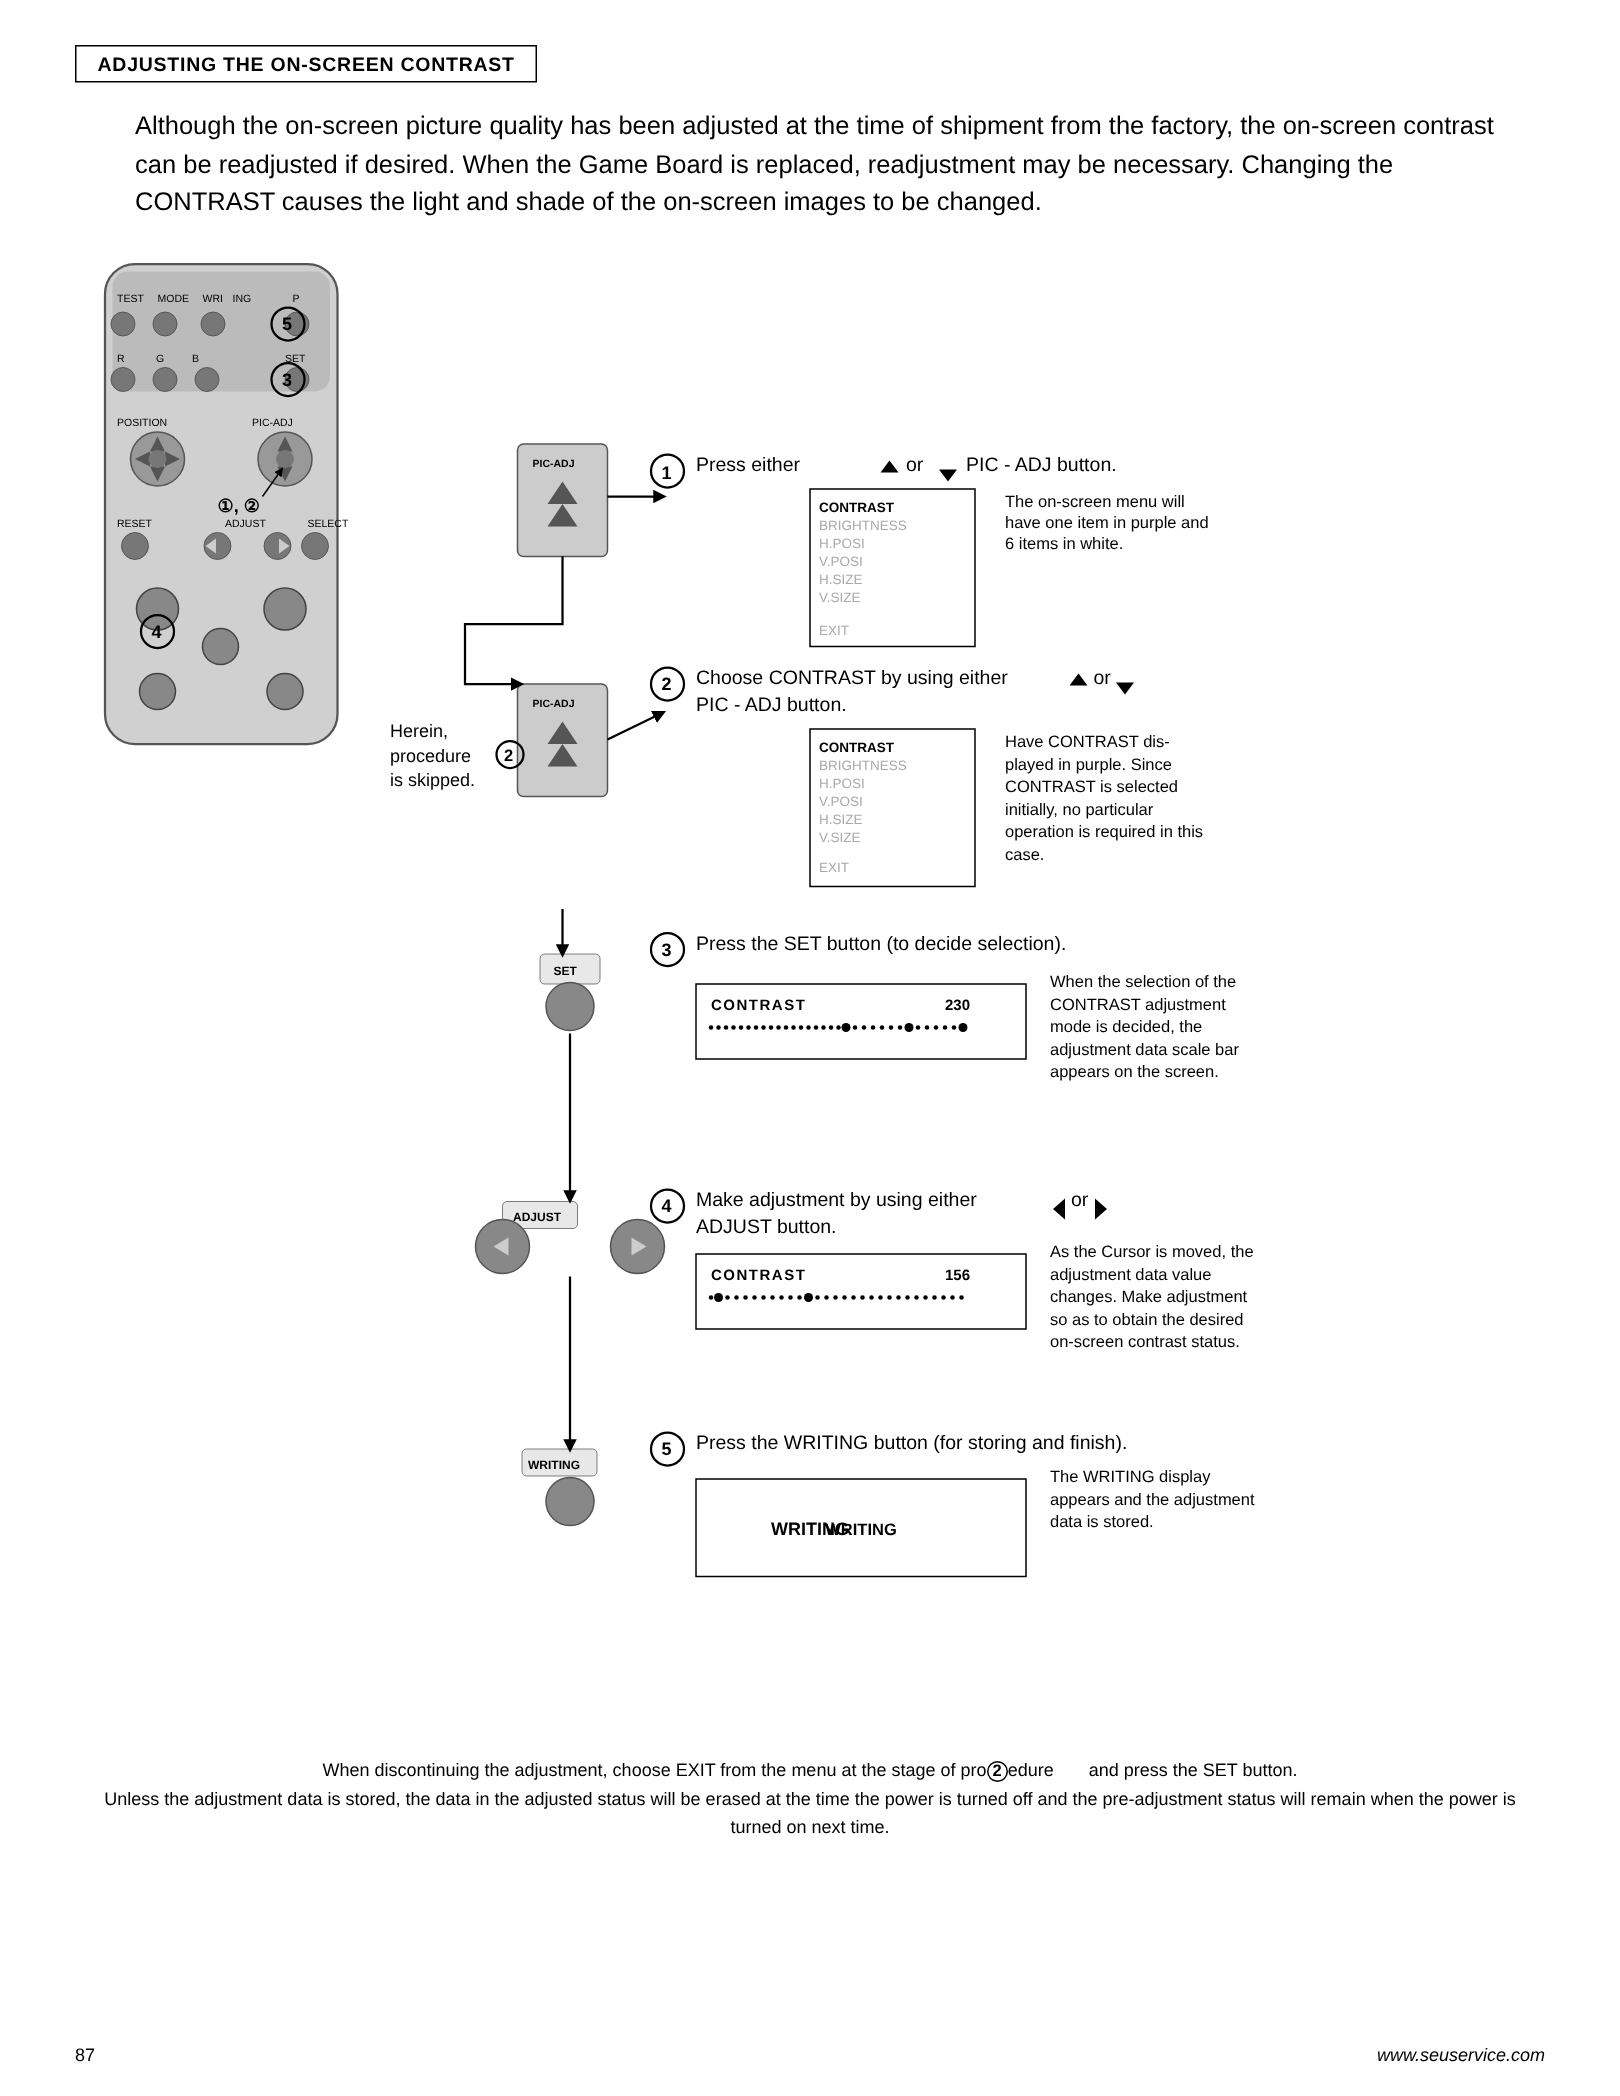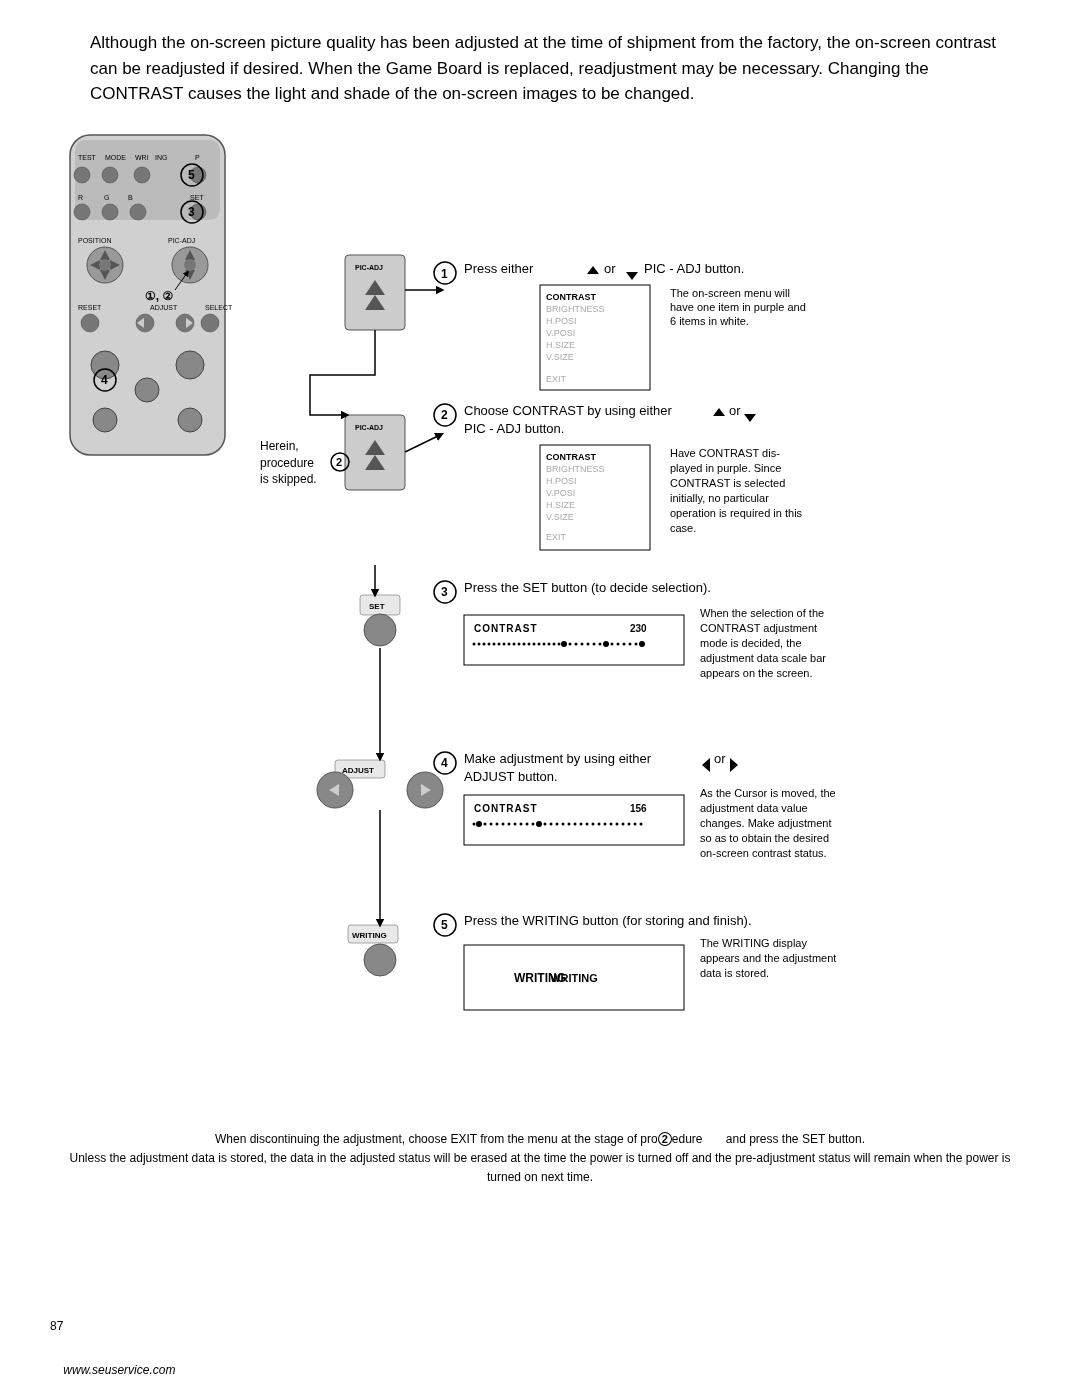--- a/index.html
+++ b/index.html
@@ -33,28 +33,29 @@
       margin-bottom: 18px;
       padding-left: 40px;
       padding-right: 20px;
     }
     
     .diagram-area {
       position: relative;
       width: 100%;
       min-height: 1050px;
     }
-    .footer-url { font-style: italic; margin-top: 44px; }
+    .footer-url { font-style: italic; }
   </style>
 </head>
 <body>
 
 <div class="page">
 
   
+  <div class="section-title-box">ADJUSTING THE ON-SCREEN CONTRAST</div>
 
   
   <p class="intro-text">Although the on-screen picture quality has been adjusted at the time of shipment from the factory, the on-screen contrast can be readjusted if desired.  When the Game Board is replaced, readjustment may be necessary.  Changing the CONTRAST causes the light and shade of the on-screen images to be changed.</p>
 
   
   <div class="diagram-area">
     <svg width="960" height="1060" viewBox="0 0 960 1060" xmlns="http://www.w3.org/2000/svg">
 
       <g>
 
@@ -369,18 +370,18 @@
       <p>
         When discontinuing the adjustment, choose EXIT from the menu at the stage of pro<span style="border: 1.5px solid #000; border-radius: 50%; padding: 0 3px; font-size: 11px; font-weight: bold;">2</span>edure&nbsp;&nbsp;&nbsp;&nbsp;&nbsp;&nbsp;&nbsp;and press the SET button.
       </p>
       <p>
         Unless the adjustment data is stored, the data in the adjusted status will be erased at the time the power is turned off and the pre-adjustment status will remain when the power is turned on next time.
       </p>
     </div>
   </div>
 
   
-  <div style="position: absolute; bottom: 20px; left: 0; right: 0; display: flex; justify-content: flex-start; padding: 0 50px; font-size: 12px;">
+  <div style="position: absolute; bottom: 20px; left: 0; right: 0; display: flex; justify-content: space-between; padding: 0 50px; font-size: 12px;">
     <span>87</span>
     <span class="footer-url">www.seuservice.com</span>
   </div>
 
 </div>
 
 </body></html>

